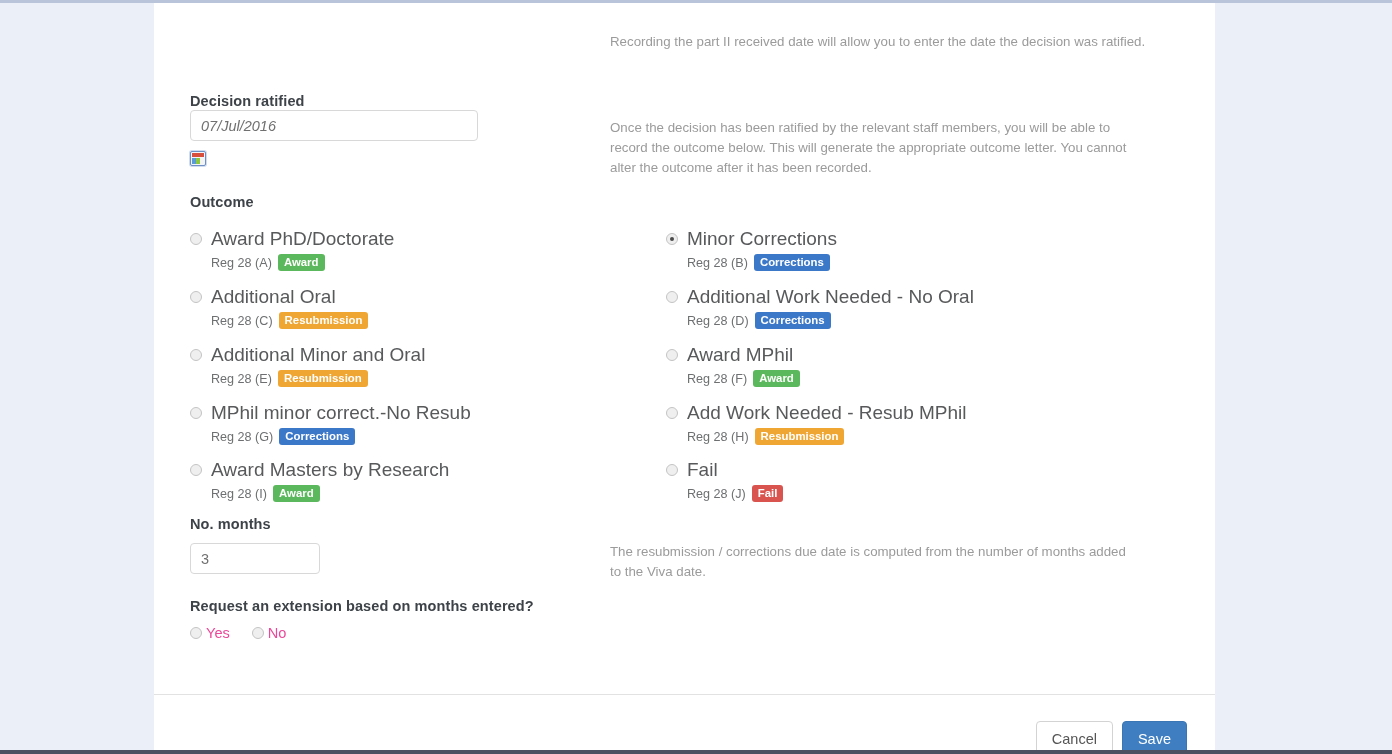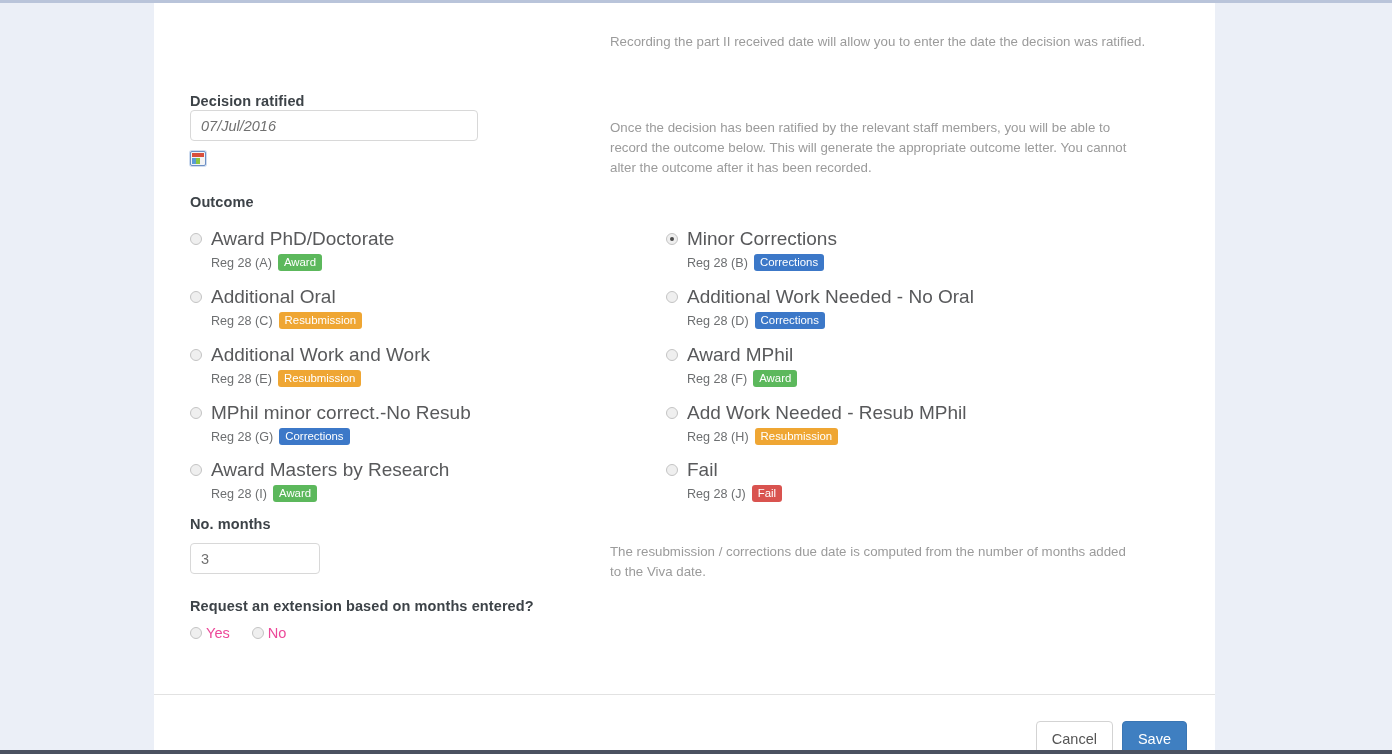--- a/index.html
+++ b/index.html
@@ -167,21 +167,21 @@
   .opt-line2 {
     margin-left: 21px;
     margin-top: 4px;
     display: flex; align-items: center; gap: 6px;
     font-size: 12.6px; color: #6d6f71;
   }
   .badge {
     display: inline-block;
     color: #fff;
     font-size: 11.4px;
-    font-weight: normal;
+    font-weight: bold;
     border-radius: 3px;
     padding: 3px 6px 3px 6px;
     line-height: 1;
   }
   .yesno {
     display: flex; align-items: center; gap: 4px;
     font-size: 14.6px; color: #ec4899;
   }
   .yesno .sep { width: 14px; }
 </style>
@@ -251,21 +251,21 @@
         </div>
         <div class="opt-line2">
           <span>Reg 28 (D)</span>
           <span class="badge" style="background:#3c78c8">Corrections</span>
         </div>
       </div>
 
       <div class="opt" style="left:36px;  top:341px;">
         <div class="opt-line1">
           <span class="radio-dot"></span>
-          <span>Additional Work and Work</span>
+          <span>Additional Minor and Oral</span>
         </div>
         <div class="opt-line2">
           <span>Reg 28 (E)</span>
           <span class="badge" style="background:#efa633">Resubmission</span>
         </div>
       </div>
 
       <div class="opt" style="left:512px; top:341px;">
         <div class="opt-line1">
           <span class="radio-dot"></span>

